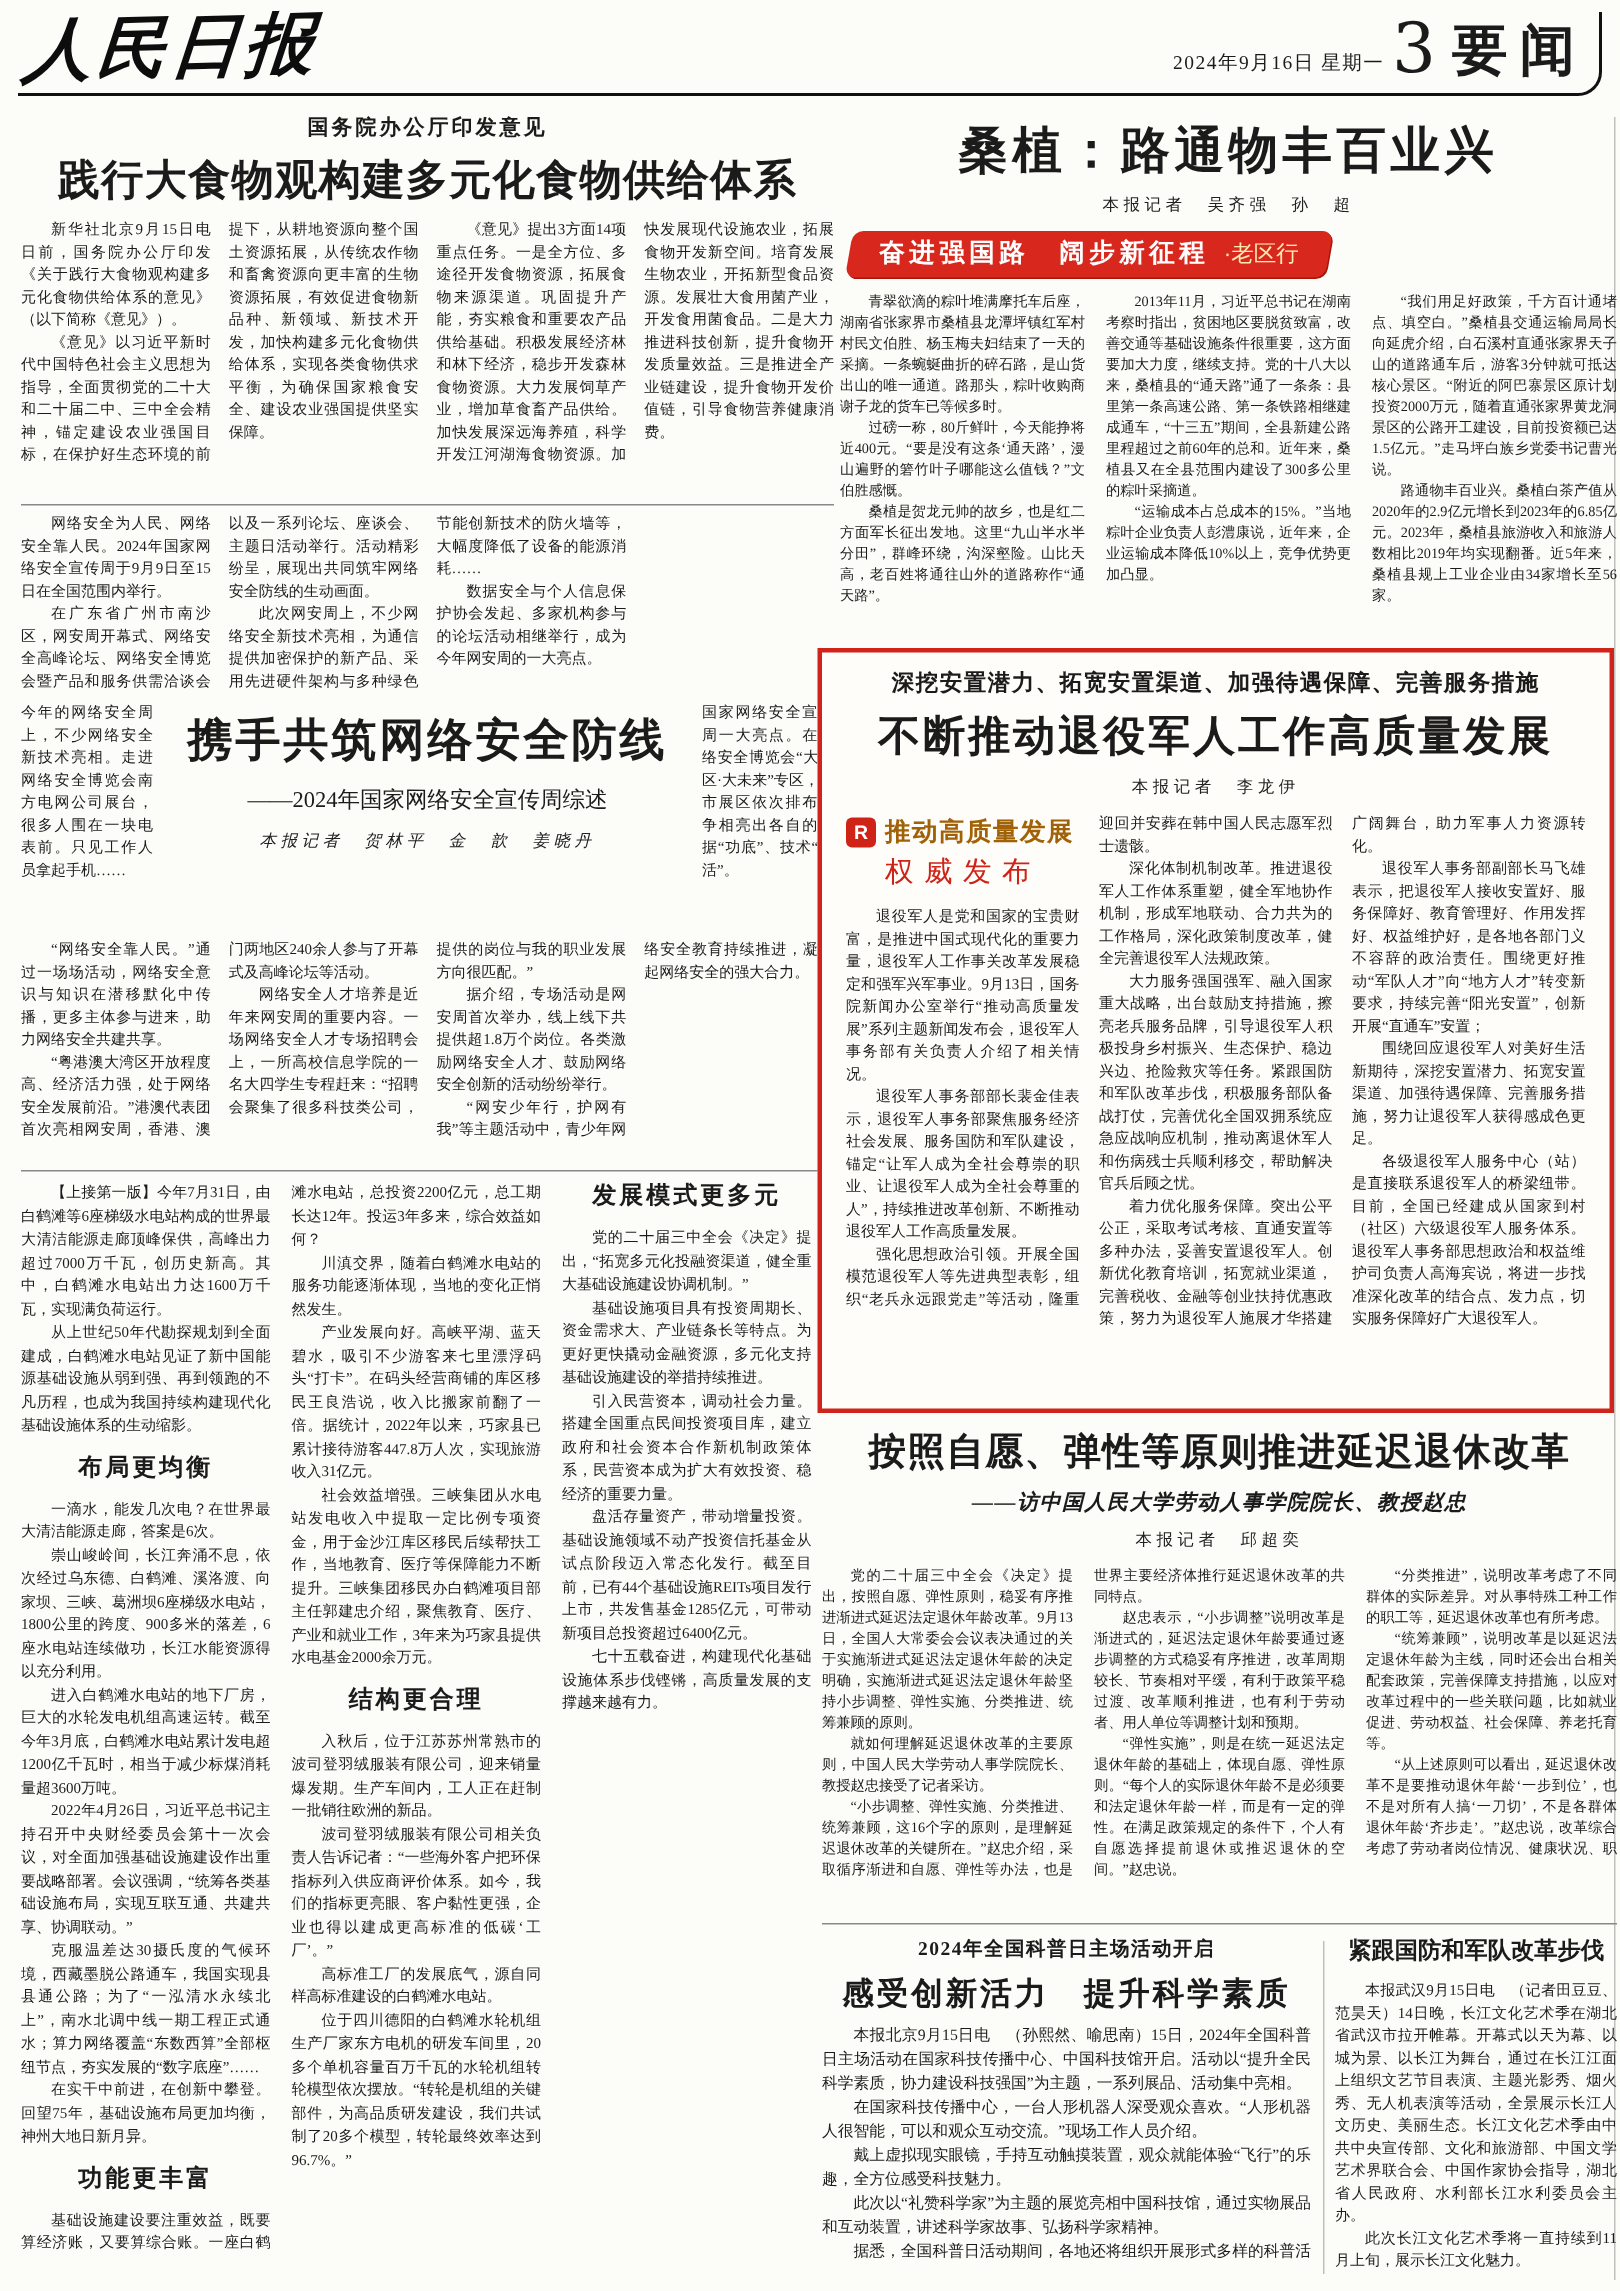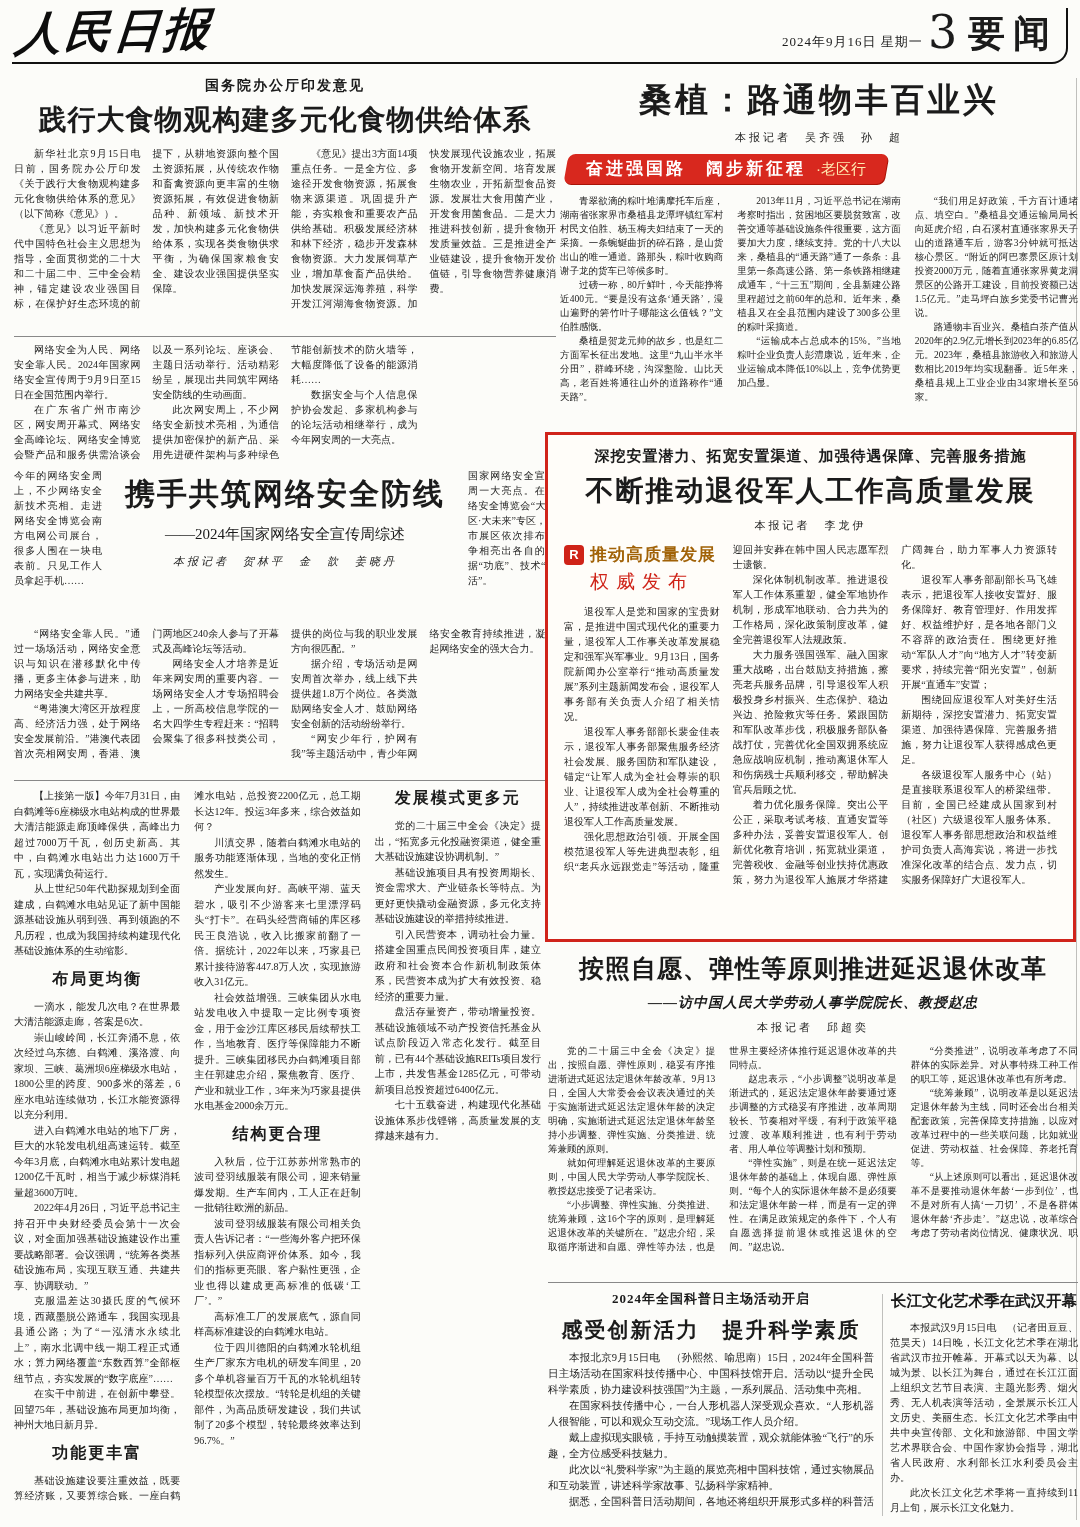--- a/index.html
+++ b/index.html
@@ -233,20 +233,20 @@
     <div class="body">
         <p class="para">本报北京9月15日电　（孙熙然、喻思南）15日，2024年全国科普日主场活动在国家科技传播中心、中国科技馆开启。活动以“提升全民科学素质，协力建设科技强国”为主题，一系列展品、活动集中亮相。</p>
         <p class="para">在国家科技传播中心，一台人形机器人深受观众喜欢。“人形机器人很智能，可以和观众互动交流。”现场工作人员介绍。</p>
         <p class="para">戴上虚拟现实眼镜，手持互动触摸装置，观众就能体验“飞行”的乐趣，全方位感受科技魅力。</p>
         <p class="para">此次以“礼赞科学家”为主题的展览亮相中国科技馆，通过实物展品和互动装置，讲述科学家故事、弘扬科学家精神。</p>
         <p class="para">据悉，全国科普日活动期间，各地还将组织开展形式多样的科普活动，推动全民科学素质提升。</p>
       </div>
   </div>
 
   <div class="art" id="art-cj">
-    <h1 class="hl-cj">长江文化艺术季在武汉开幕</h1>
+    <h1 class="hl-cj">紧跟国防和军队改革步伐</h1>
     <div class="body">
         <p class="para">本报武汉9月15日电　（记者田豆豆、范昊天）14日晚，长江文化艺术季在湖北省武汉市拉开帷幕。开幕式以天为幕、以城为景、以长江为舞台，通过在长江江面上组织文艺节目表演、主题光影秀、烟火秀、无人机表演等活动，全景展示长江人文历史、美丽生态。长江文化艺术季由中共中央宣传部、文化和旅游部、中国文学艺术界联合会、中国作家协会指导，湖北省人民政府、水利部长江水利委员会主办。</p>
         <p class="para">此次长江文化艺术季将一直持续到11月上旬，展示长江文化魅力。</p>
       </div>
   </div>
 
 </div>
 
 </body></html>

